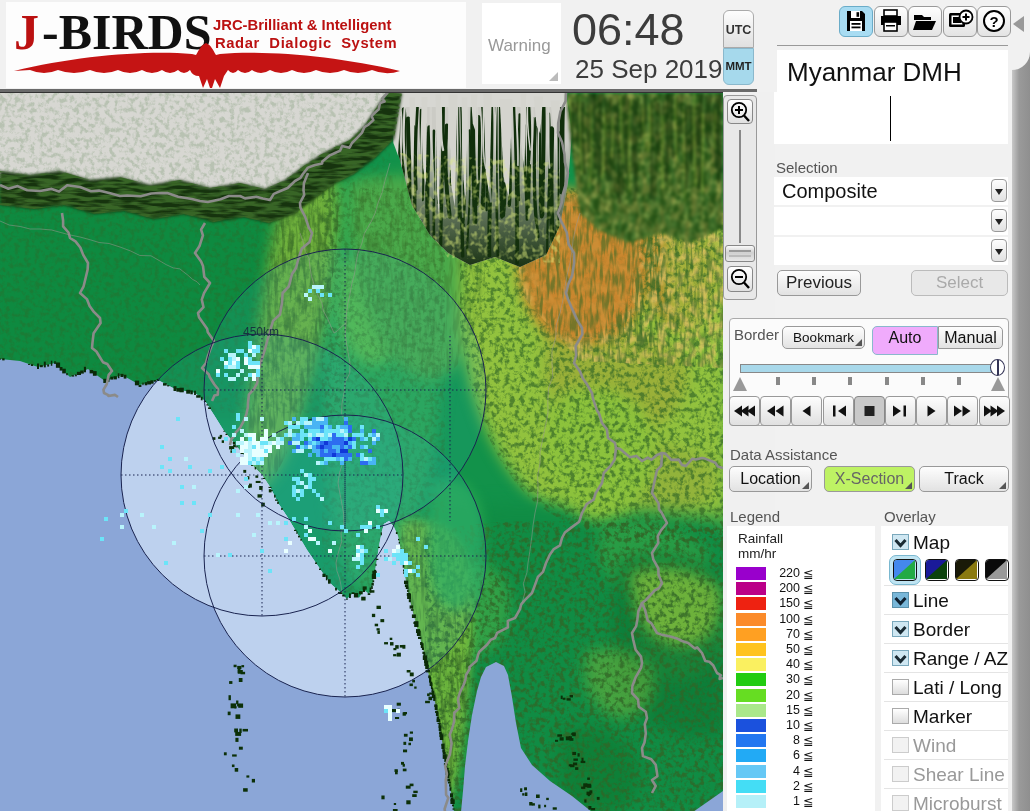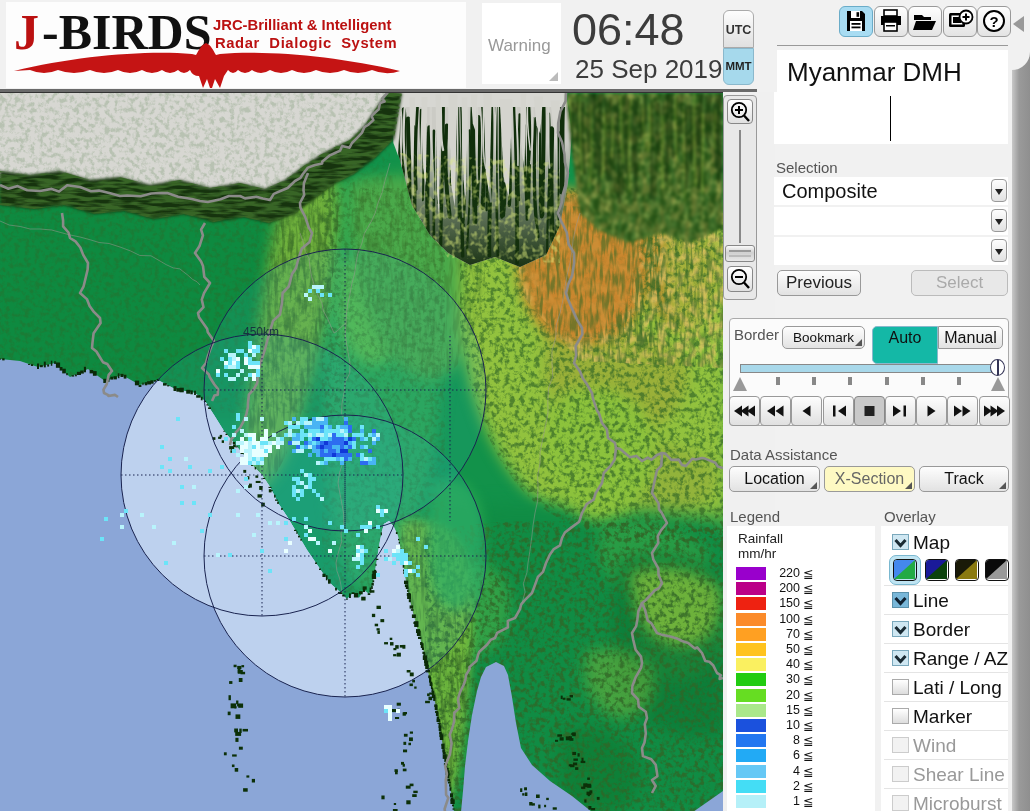--- a/index.html
+++ b/index.html
@@ -1181,21 +1181,21 @@
 <div class="abs" style="left:774px;top:237px;width:234px;height:28px;background:#fff">
     <div class="abs btn3d" style="right:1px;top:2px;width:16px;height:23px;border-radius:4px">
       <div class="abs" style="left:3px;top:9px;width:0;height:0;border-left:4.5px solid transparent;border-right:4.5px solid transparent;border-top:6px solid #222"></div>
     </div>
   </div>
 <div class="abs btn3d" style="left:777px;top:270px;width:84px;height:26px;text-align:center;line-height:24px;font-size:17px;color:#222">Previous</div>
 <div class="abs" style="left:911px;top:270px;width:97px;height:26px;background:#e8e8e8;border:1px solid #bbb;border-radius:5px;text-align:center;line-height:24px;font-size:17px;color:#aaa">Select</div>
 <div class="abs" style="left:729px;top:318px;width:280px;height:108px;background:#fbfbfb;border:1px solid #aaa;border-radius:4px"></div>
 <div class="abs" style="left:734px;top:326px;font-size:15px;color:#555">Border</div>
 <div class="abs btn3d" style="left:782px;top:326px;width:83px;height:23px;text-align:center;line-height:21px;font-size:13.5px;color:#111">Bookmark<div class="cornertri"></div></div>
-<div class="abs" style="left:872px;top:326px;width:66px;height:38px;background:#14b8a6;border:1px solid #8ab8cc;border-radius:5px 0 0 5px;text-align:center;line-height:21px;font-size:16px;color:#111">Auto</div>
+<div class="abs" style="left:872px;top:326px;width:66px;height:29px;background:#f0abfc;border:1px solid #8ab8cc;border-radius:5px 0 0 5px;text-align:center;line-height:21px;font-size:16px;color:#111">Auto</div>
 <div class="abs btn3d" style="left:938px;top:326px;width:65px;height:23px;border-radius:0 5px 5px 0;text-align:center;line-height:21px;font-size:16px;color:#111">Manual</div>
 <div class="abs" style="left:740px;top:364px;width:258px;height:9px;background:#a8d8ea;border:1px solid #888"></div>
 <div class="abs" style="left:990px;top:359px;width:15px;height:17px;background:#fff;border:1px solid #335;border-radius:50%">
     <div class="abs" style="left:6px;top:0;width:1.6px;height:15px;background:#335"></div>
   </div>
 <div class="abs" style="left:733px;top:377px;width:0;height:0;border-left:7px solid transparent;border-right:7px solid transparent;border-bottom:14px solid #999"></div>
 <div class="abs" style="left:991px;top:377px;width:0;height:0;border-left:7px solid transparent;border-right:7px solid transparent;border-bottom:14px solid #999"></div>
 <div class="abs" style="left:776px;top:377px;width:4px;height:8px;background:#888"></div>
 <div class="abs" style="left:812px;top:377px;width:4px;height:8px;background:#888"></div>
 <div class="abs" style="left:848px;top:377px;width:4px;height:8px;background:#888"></div>
@@ -1231,22 +1231,22 @@
 <div class="abs" style="left:947.4px;top:396px;width:31px;height:30px;background:linear-gradient(#fdfdfd,#e0e0e0);border:1px solid #999;border-radius:4px"><svg width="29" height="28" viewBox="0 0 29 28">
       <polygon points="14,14 6,8.5 6,19.5" fill="#111"></polygon>
       <polygon points="22.5,14 14.5,8.5 14.5,19.5" fill="#111"></polygon>
     </svg></div>
 <div class="abs" style="left:978.6px;top:396px;width:31px;height:30px;background:linear-gradient(#fdfdfd,#e0e0e0);border:1px solid #999;border-radius:4px"><svg width="29" height="28" viewBox="0 0 29 28">
       <polygon points="12,14 4,8.5 4,19.5" fill="#111"></polygon>
       <polygon points="18.5,14 10.5,8.5 10.5,19.5" fill="#111"></polygon>
       <polygon points="25,14 17,8.5 17,19.5" fill="#111"></polygon>
     </svg></div>
 <div class="abs" style="left:730px;top:446px;font-size:15px;color:#555">Data Assistance</div>
-<div class="abs btn3d" style="left:729px;top:466px;width:91px;height:26px;text-align:center;line-height:24px;font-size:16px;color:#111">Location<div class="cornertri"></div></div>
-<div class="abs" style="left:824px;top:466px;width:91px;height:26px;background:#fef9c3;border:1px solid #999;border-radius:5px;text-align:center;line-height:24px;font-size:16px;color:#666">X-Section<div class="cornertri"></div></div>
+<div class="abs btn3d" style="left:729px;top:466px;width:83px;height:26px;text-align:center;line-height:24px;font-size:16px;color:#111">Location<div class="cornertri"></div></div>
+<div class="abs" style="left:824px;top:466px;width:91px;height:26px;background:#bef264;border:1px solid #999;border-radius:5px;text-align:center;line-height:24px;font-size:16px;color:#666">X-Section<div class="cornertri"></div></div>
 <div class="abs btn3d" style="left:919px;top:466px;width:90px;height:26px;text-align:center;line-height:24px;font-size:16px;color:#111">Track<div class="cornertri"></div></div>
 <div class="abs" style="left:730px;top:508px;font-size:15px;color:#555">Legend</div>
 <div class="abs" style="left:727px;top:526px;width:148px;height:285px;background:#fff"></div>
 <div class="abs" style="left:738px;top:531px;font-size:13.5px;color:#222">Rainfall<br>mm/hr</div>
 <div class="abs" style="left:736px;top:567.0px;width:30px;height:13px;background:#9900cc"></div>
 <div class="abs" style="left:760px;top:567.0px;width:40px;height:13px;font-size:12.5px;color:#111;text-align:right;line-height:13px">220</div>
 <div class="abs" style="left:803px;top:566.0px;font-size:12.5px;color:#111">≦</div>
 <div class="abs" style="left:736px;top:582.2px;width:30px;height:13px;background:#bb0088"></div>
 <div class="abs" style="left:760px;top:582.2px;width:40px;height:13px;font-size:12.5px;color:#111;text-align:right;line-height:13px">200</div>
 <div class="abs" style="left:803px;top:581.2px;font-size:12.5px;color:#111">≦</div>

